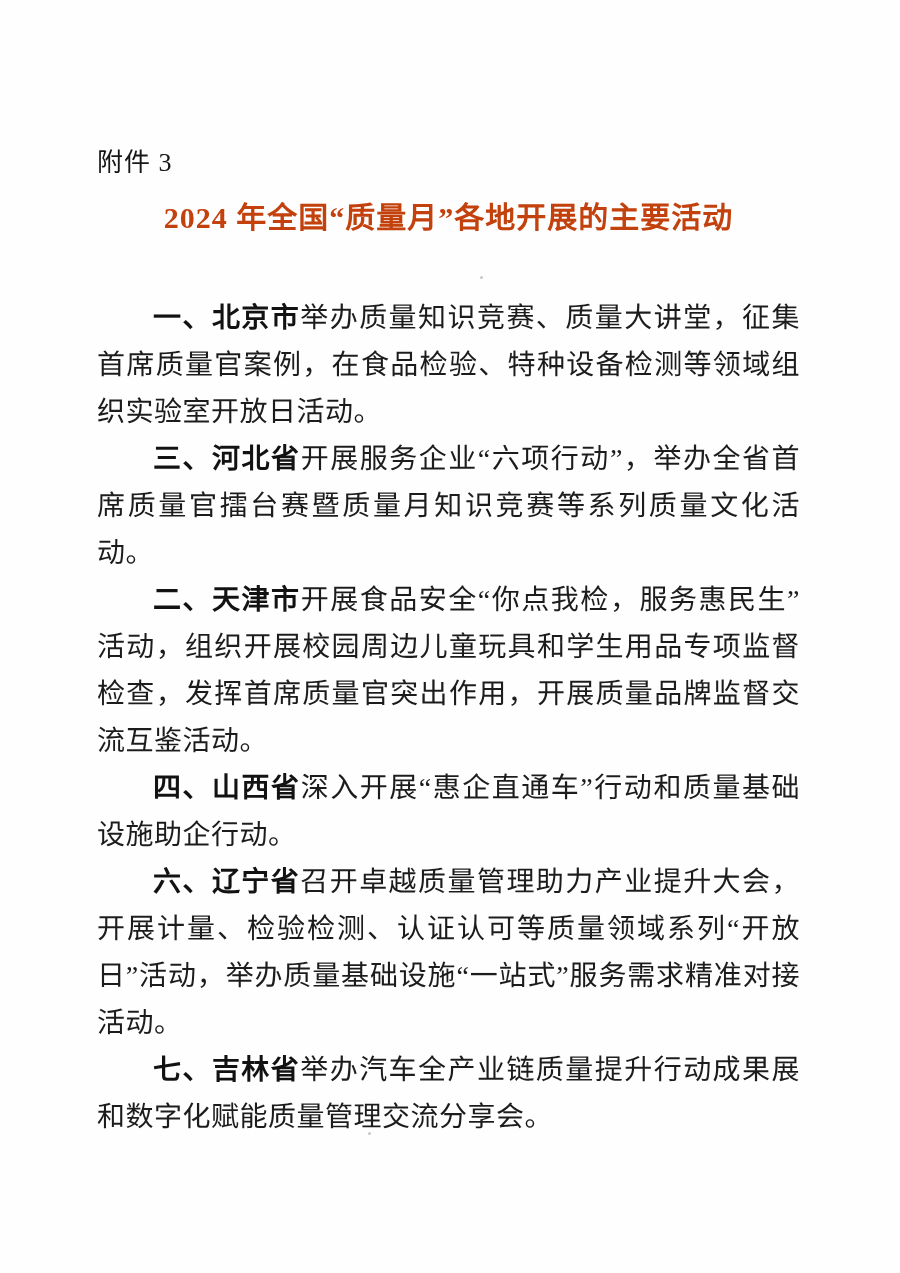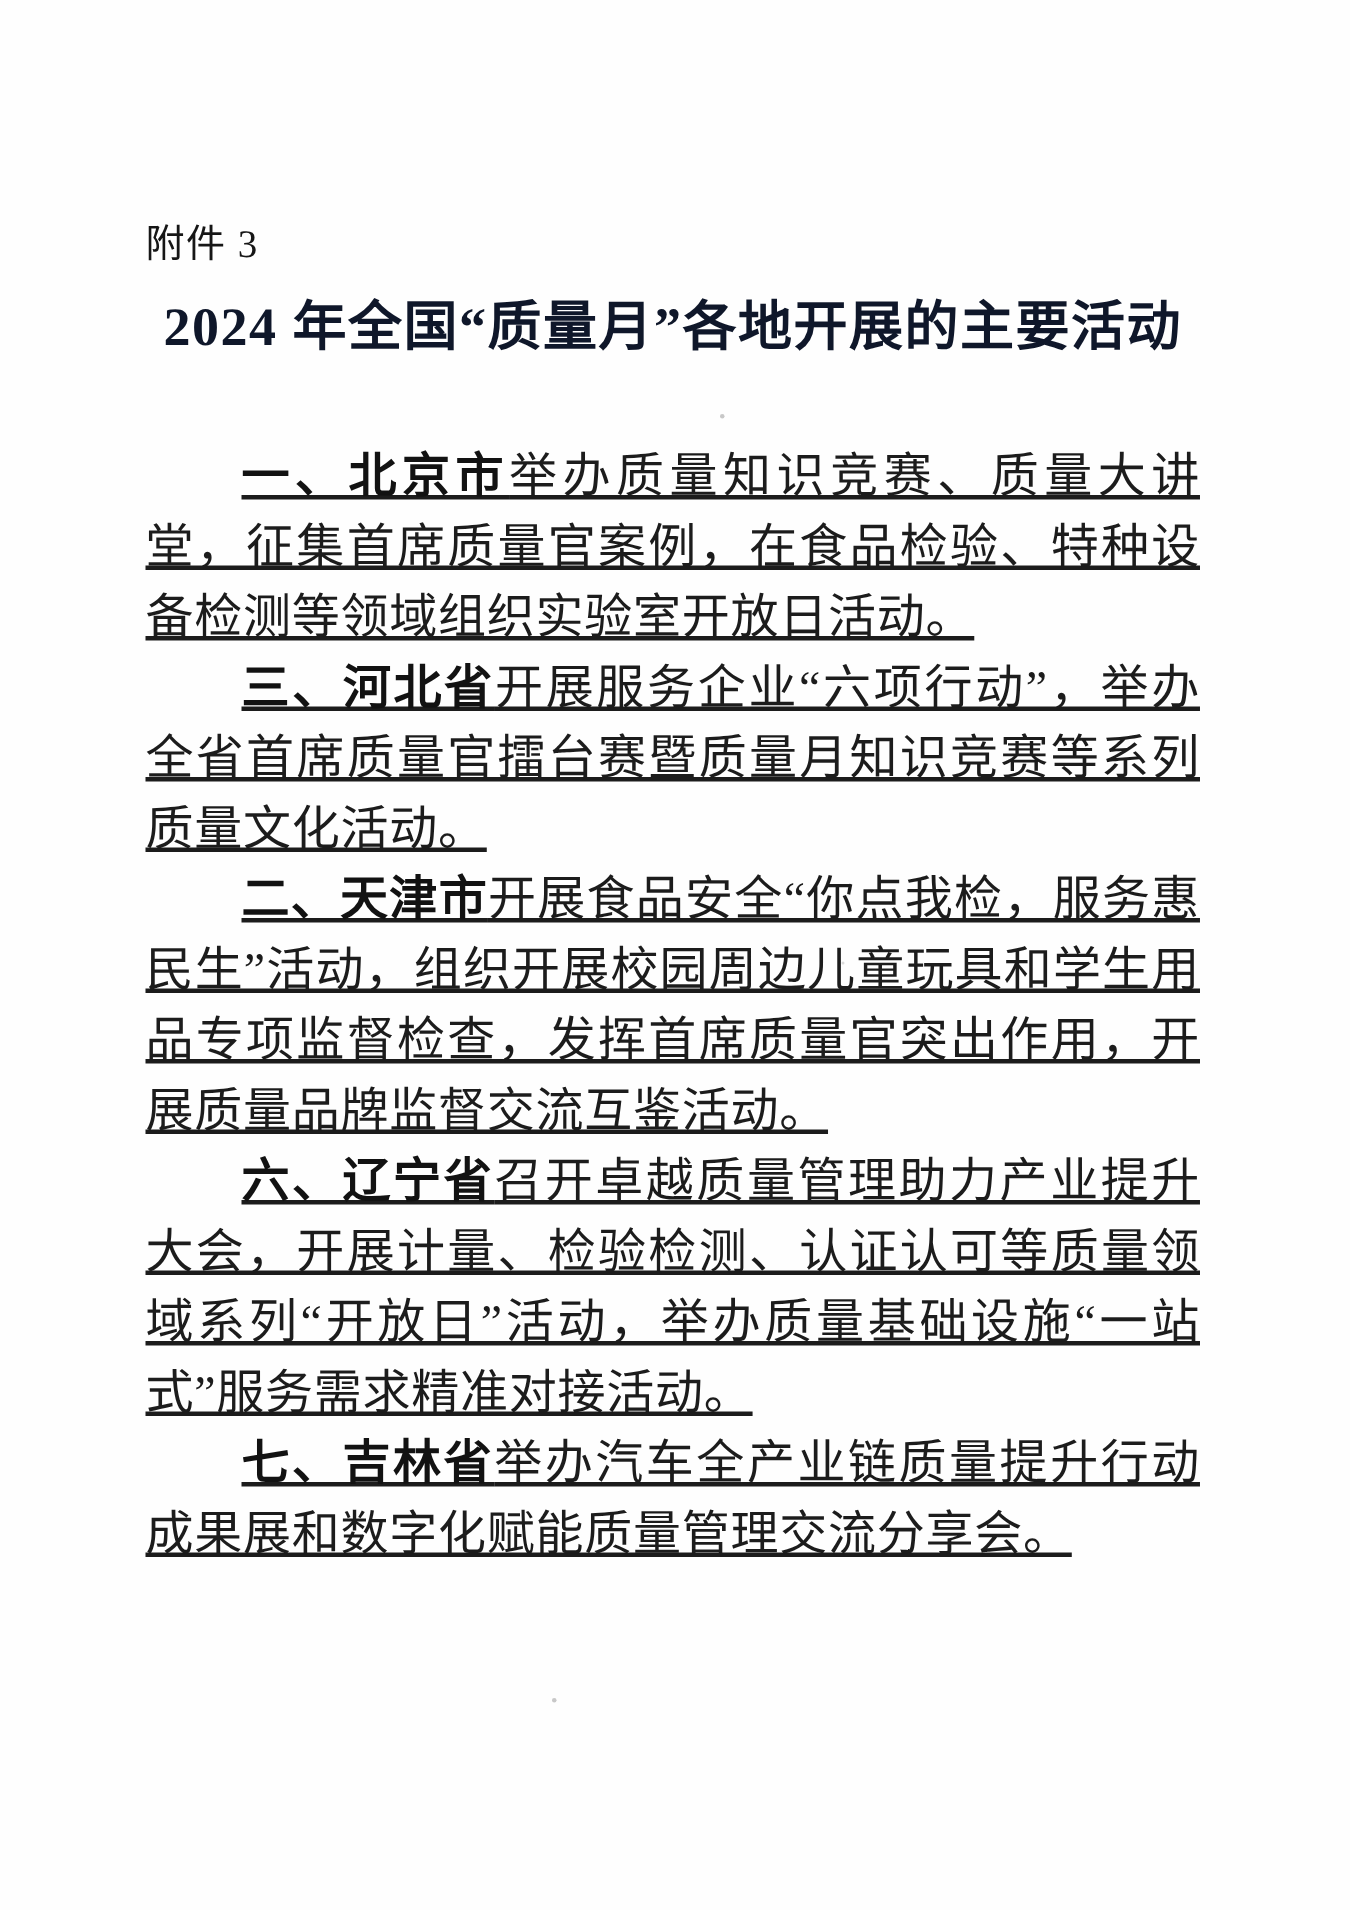--- a/index.html
+++ b/index.html
@@ -23,41 +23,40 @@
     box-sizing: border-box;
     padding: 148px 100px 0 97px;
   }
   .attachment-label {
     font-size: 26px;
     line-height: 30px;
     letter-spacing: 1px;
     color: #161616;
   }
   .doc-title {
-    font-size: 36px;
+    font-size: 30px;
     font-weight: 700;
     line-height: 40px;
     text-align: center;
     margin: 20px 0 0 0;
     letter-spacing: 1px;
-    color: #0f172a;
+    color: #c2410c;
   }
   .content {
     margin-top: 56px;
   }
   .content p {
     margin: 0;
-    font-size: 32px;
+    font-size: 28px;
     line-height: 47px;
     text-align: justify;
     text-justify: inter-ideograph;
     text-indent: 2em;
     letter-spacing: 0.5px;
     color: #1c1c1c;
-    text-decoration: underline;
   }
   .content p .lead {
     font-weight: 700;
     color: #121212;
   }
   .speck {
     position: absolute;
     background: #9a9a9a;
     border-radius: 50%;
     opacity: 0.55;
@@ -76,20 +75,21 @@
   <h1 class="doc-title">2024 年全国“质量月”各地开展的主要活动</h1>
 
   <div class="content">
 
     <p><span class="lead">一、北京市</span><span>举办质量知识竞赛、质量大讲堂，征集首席质量官案例，在食品检验、特种设备检测等领域组织实验室开放日活动。</span></p>
 
     <p><span class="lead">三、河北省</span><span>开展服务企业“六项行动”，举办全省首席质量官擂台赛暨质量月知识竞赛等系列质量文化活动。</span></p>
 
     <p><span class="lead">二、天津市</span><span>开展食品安全“你点我检，服务惠民生”活动，组织开展校园周边儿童玩具和学生用品专项监督检查，发挥首席质量官突出作用，开展质量品牌监督交流互鉴活动。</span></p>
 
+    <p><span class="lead">四、山西省</span><span>深入开展“惠企直通车”行动和质量基础设施助企行动。</span></p>
 
 
     <p><span class="lead">六、辽宁省</span><span>召开卓越质量管理助力产业提升大会，开展计量、检验检测、认证认可等质量领域系列“开放日”活动，举办质量基础设施“一站式”服务需求精准对接活动。</span></p>
 
     <p><span class="lead">七、吉林省</span><span>举办汽车全产业链质量提升行动成果展和数字化赋能质量管理交流分享会。</span></p>
 
   </div>
 
   <div class="speck speck-1"></div>
   <div class="speck speck-2"></div>

